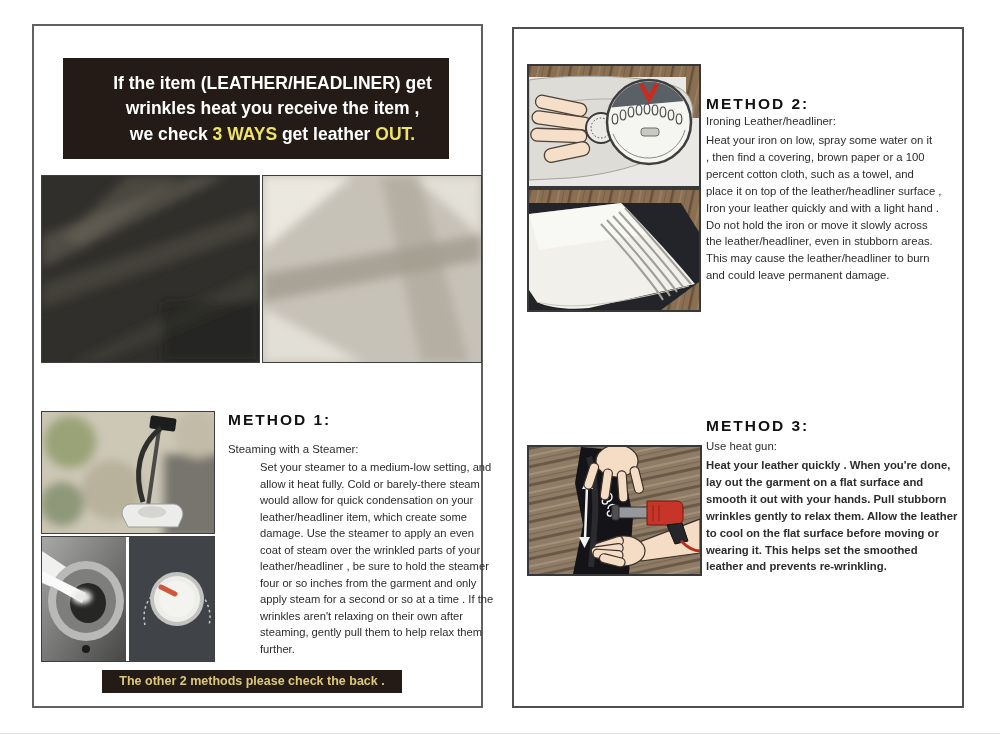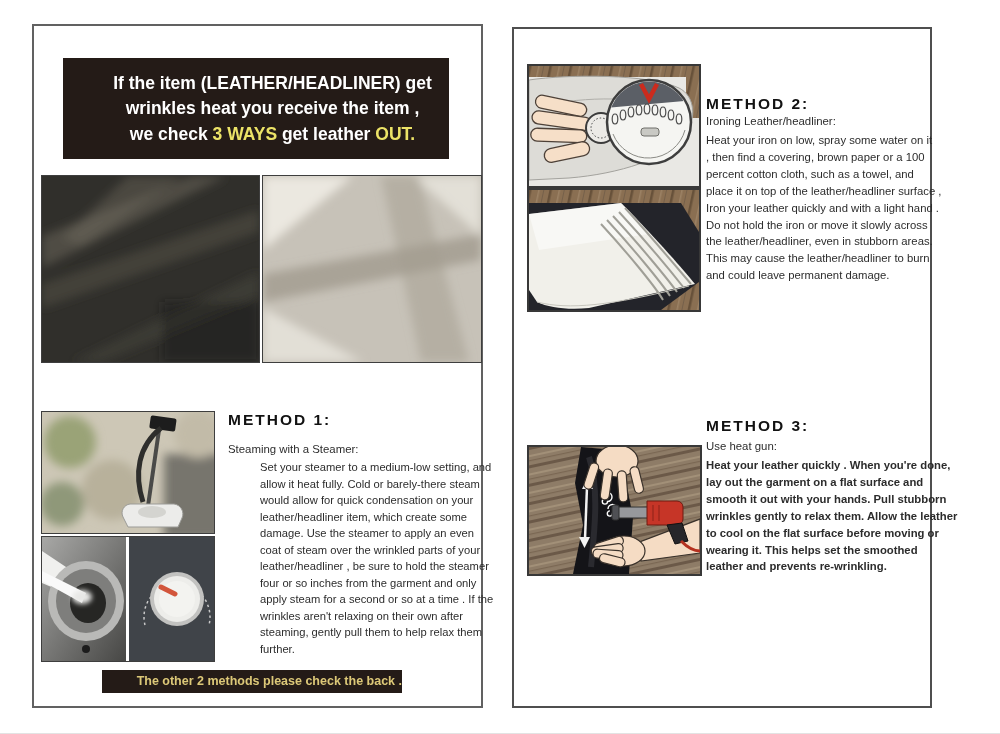--- a/index.html
+++ b/index.html
@@ -5,21 +5,21 @@
 <style>
   * { margin:0; padding:0; box-sizing:border-box; }
   html,body { background:#ffffff; }
   .page {
     position:relative; width:1000px; height:734px; background:#ffffff;
     font-family:"Liberation Sans", sans-serif; overflow:hidden;
     border-bottom:1px solid #e3e3e3;
   }
   .panel { position:absolute; background:#ffffff; }
   .panel-left  { left:32px; top:24px; width:451px; height:684px; border:2px solid #616161; }
-  .panel-right { left:512px; top:27px; width:420px; height:681px; border:2px solid #4f4f4f; }
+  .panel-right { left:512px; top:27px; width:452px; height:681px; border:2px solid #4f4f4f; }
 
   .abs { position:absolute; }
 
   
   .intro-banner {
     left:29px; top:32px; width:386px; height:101px;
     background:#241b17; color:#ffffff; text-align:center;
     font-weight:bold; font-size:17.5px; line-height:25.3px; padding-top:13px;padding-left:33px;
   }
   .intro-banner .bline { white-space:nowrap; }
@@ -62,21 +62,21 @@
   .m2-body    { left:192px; top:103px; width:262px; }
 
   .m3-heading { left:192px; top:388px; }
   .m3-sub     { left:192px; top:411px; }
   .m3-body    { left:192px; top:428px; width:262px;font-weight:bold; }
 
   
   .back-note {
     left:68px; top:644px; width:300px; height:23px;
     background:#241b17; color:#dcc878; font-weight:bold; font-size:12.5px;
-    line-height:23px; text-align:right; white-space:nowrap;
+    line-height:23px; text-align:center; white-space:nowrap;
   }
 </style>
 </head>
 <body>
 
 <div class="page">
 
   <svg width="0" height="0" style="position:absolute" aria-hidden="true">
     <defs>
       <filter id="softBlur" x="-30%" y="-30%" width="160%" height="160%">

